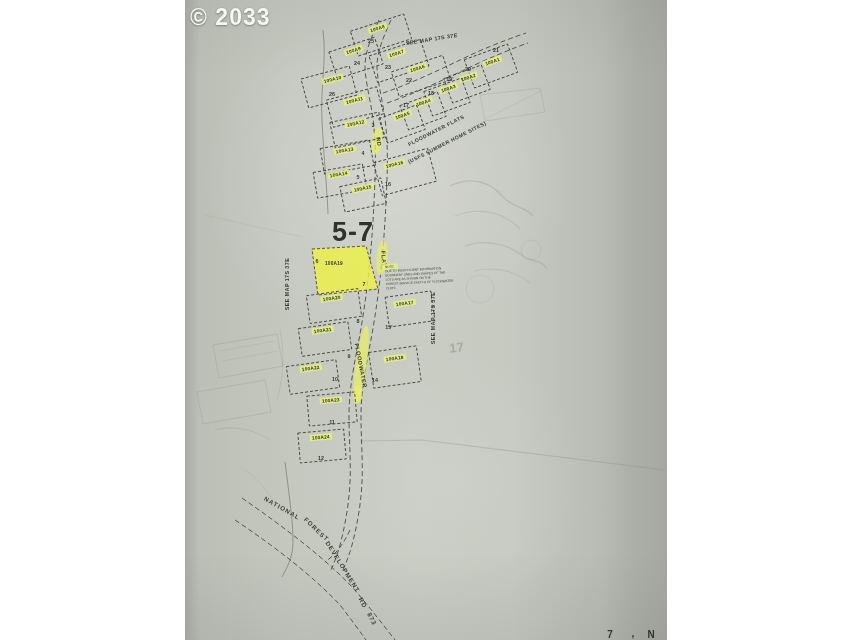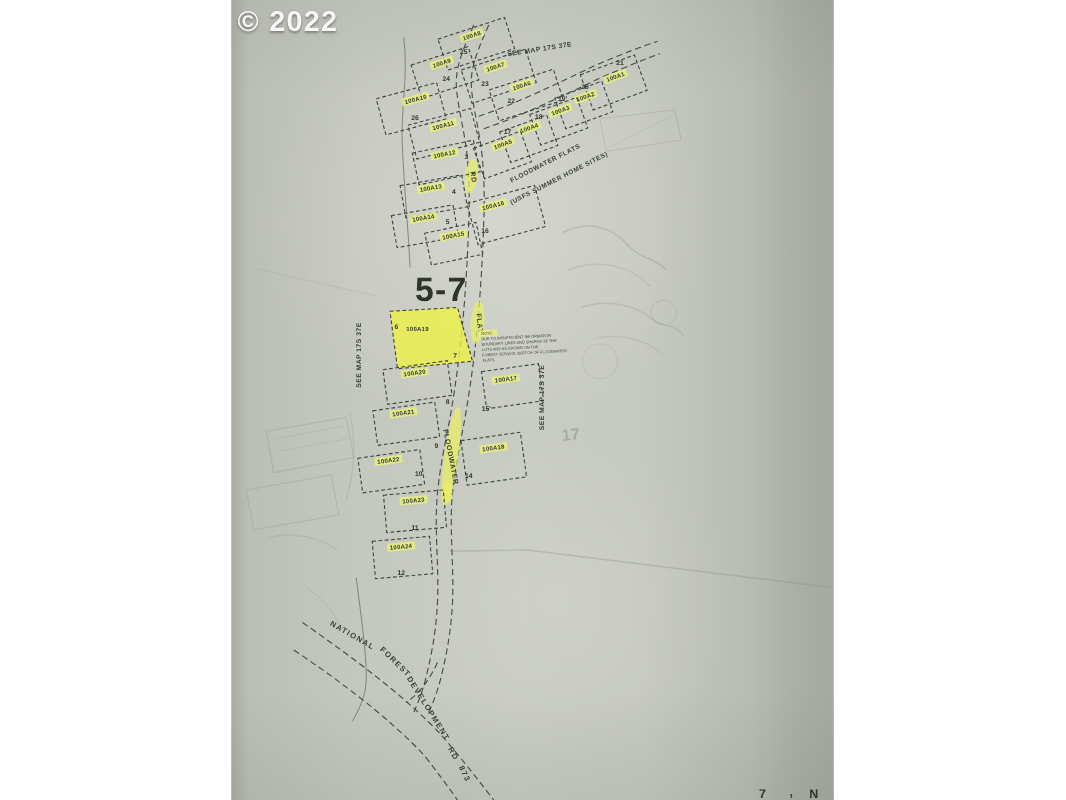--- a/index.html
+++ b/index.html
@@ -249,15 +249,15 @@
             <text x="200" y="285.2" class="noteline">FOREST SERVICE SKETCH OF FLOODWATER</text>
             <text x="200" y="289.5" class="noteline">FLATS.</text>
           </g>
           <text x="272" y="352" font-size="13" fill="#878d83" opacity="0.5" font-weight="bold" text-anchor="middle" transform="rotate(-6 272 352)">17</text>
           <text x="425" y="638" font-size="10" font-weight="bold" fill="#30332d" text-anchor="middle">7</text>
           <text x="448" y="637" font-size="10" font-weight="bold" fill="#30332d" text-anchor="middle">,</text>
           <text x="466" y="638" font-size="10" font-weight="bold" fill="#30332d" text-anchor="middle">N</text>
         </g>
     </svg>
 
-    <div class="watermark">© 2022</div>
+    <div class="watermark">© 2033</div>
   </div>
 </div>
 
 </body></html>

